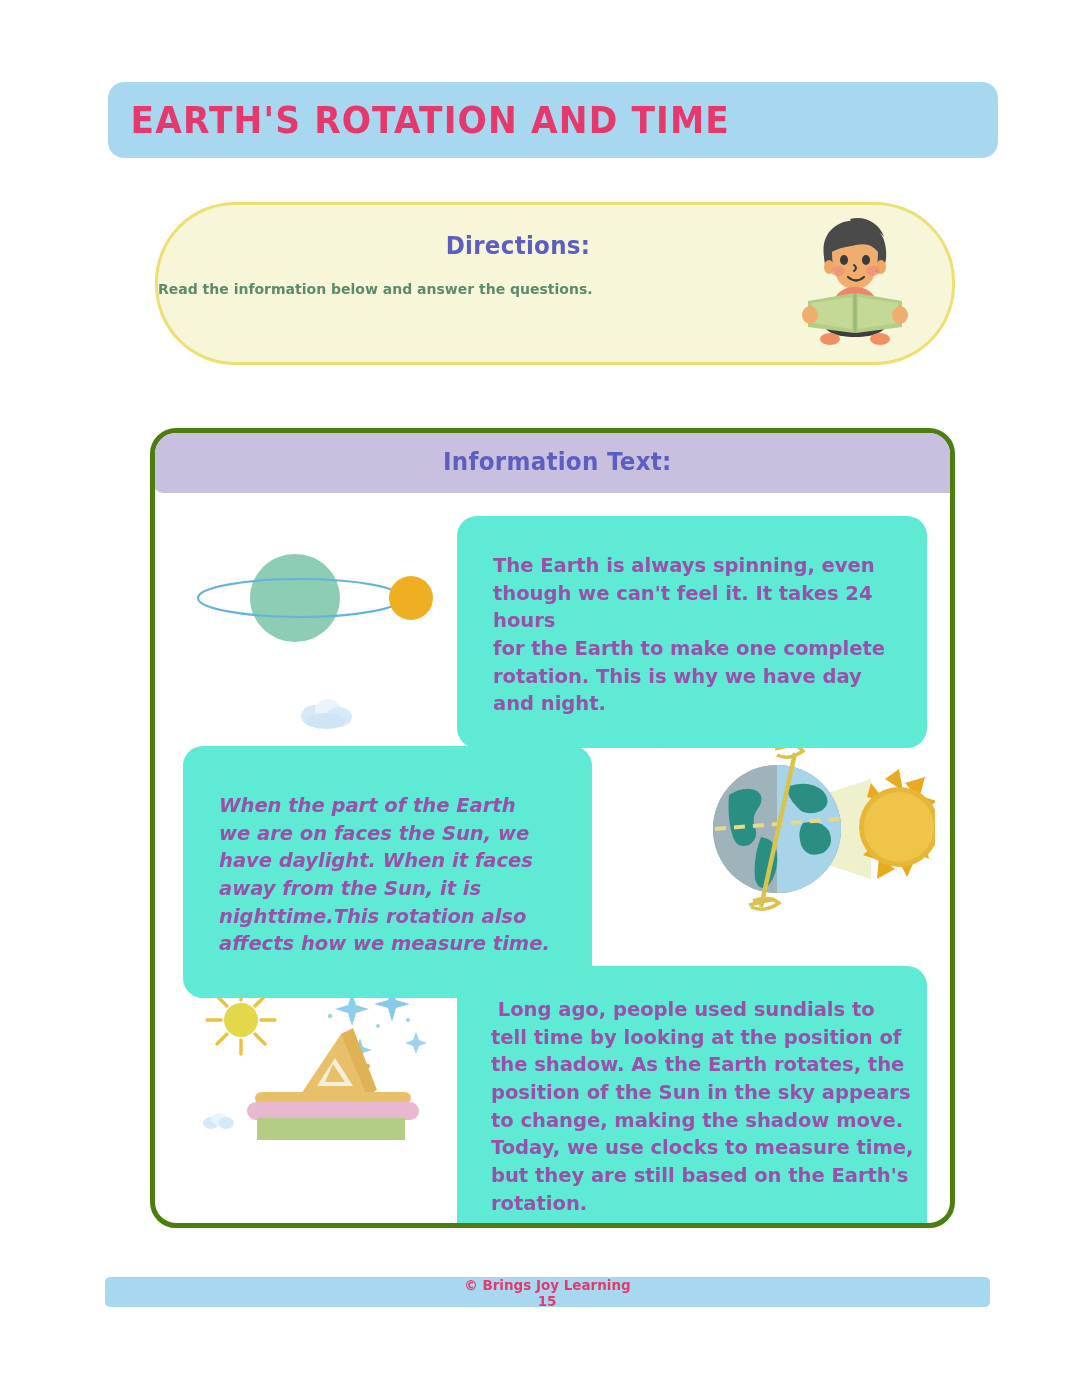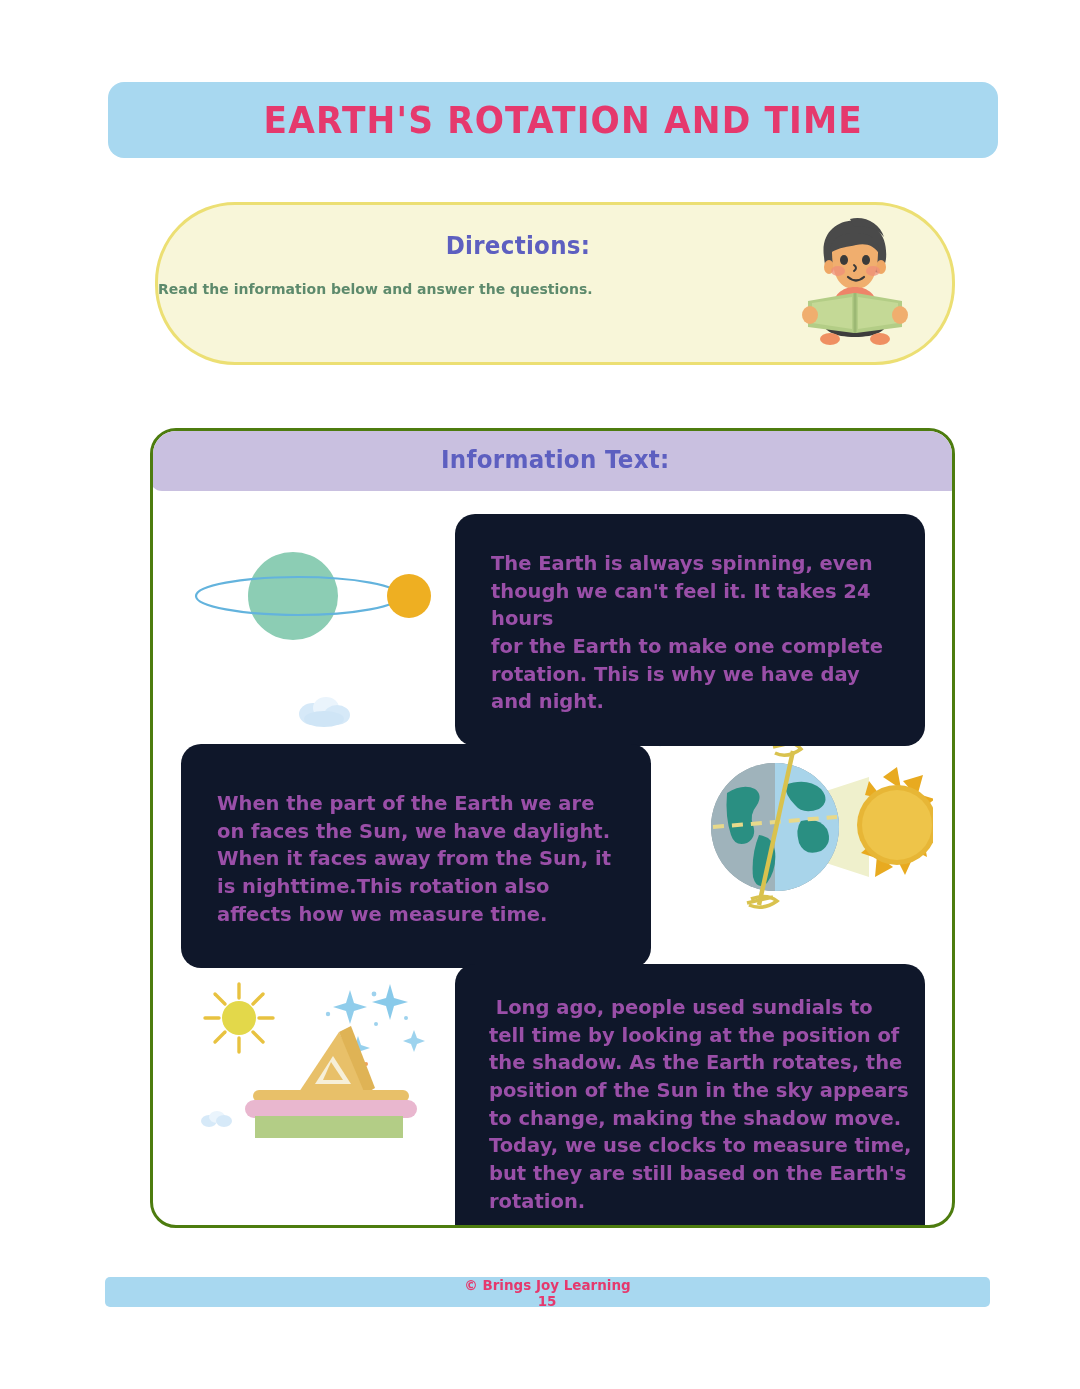--- a/index.html
+++ b/index.html
@@ -23,22 +23,20 @@
   .title-banner {
     position: absolute;
     left: 108px;
     top: 82px;
     width: 890px;
     height: 76px;
     background: #a8d8f0;
     border-radius: 16px;
     display: flex;
     align-items: center;
-    justify-content: center;
-    padding-left: 20px;
   }
   .title-text {
     font-family: "DejaVu Sans", sans-serif;
     font-weight: 700;
     font-size: 37px;
     letter-spacing: 1.2px;
     color: #e5396d;
     text-transform: uppercase;
     transform: scaleX(0.93);
   }
@@ -87,21 +85,21 @@
   }
 
   
   .info-card {
     position: absolute;
     left: 150px;
     top: 428px;
     width: 805px;
     height: 800px;
     background: #ffffff;
-    border: 3px solid #4d7c0f;
+    border: 5px solid #4d7c0f;
     border-radius: 26px;
     overflow: hidden;
   }
   .info-header {
     position: absolute;
     left: -3px;
     top: -3px;
     width: 811px;
     height: 63px;
     background: #c9c0e0;
@@ -122,30 +120,30 @@
     position: absolute;
     left: 0;
     top: 63px;
     width: 799px;
     height: 731px;
   }
 
   
   .bubble {
     position: absolute;
-    background: #0f172a;
+    background: #5eead4;
     border-radius: 20px;
     color: #9a4fa8;
     font-size: 19.5px;
     font-weight: 600;
     line-height: 1.42;
     white-space: pre-wrap;
   }
   .bubble-1 { left: 302px; top: 20px;  width: 470px; min-height: 178px; padding: 36px 34px 30px 36px; }
-  .bubble-2 { left: 28px;  top: 250px; width: 470px; min-height: 178px; padding: 46px 40px 40px 36px; }
+  .bubble-2 { left: 28px;  top: 250px; width: 409px; min-height: 178px; padding: 46px 40px 40px 36px; font-style: italic; }
   .bubble-3 { left: 302px; top: 470px; width: 470px; min-height: 218px; padding: 30px 13px 30px 34px; }
 
   
   .illus { position: absolute; }
 
   .planet-illus { left: 30px;  top: 40px;  width: 250px; height: 170px; }
   .earth-illus  { left: 520px; top: 195px; width: 260px; height: 265px; }
   .sundial-illus{ left: 40px;  top: 470px; width: 250px; height: 180px; }
 
   .cloud-a { left: 140px; top: 200px; width: 62px; height: 34px; }

